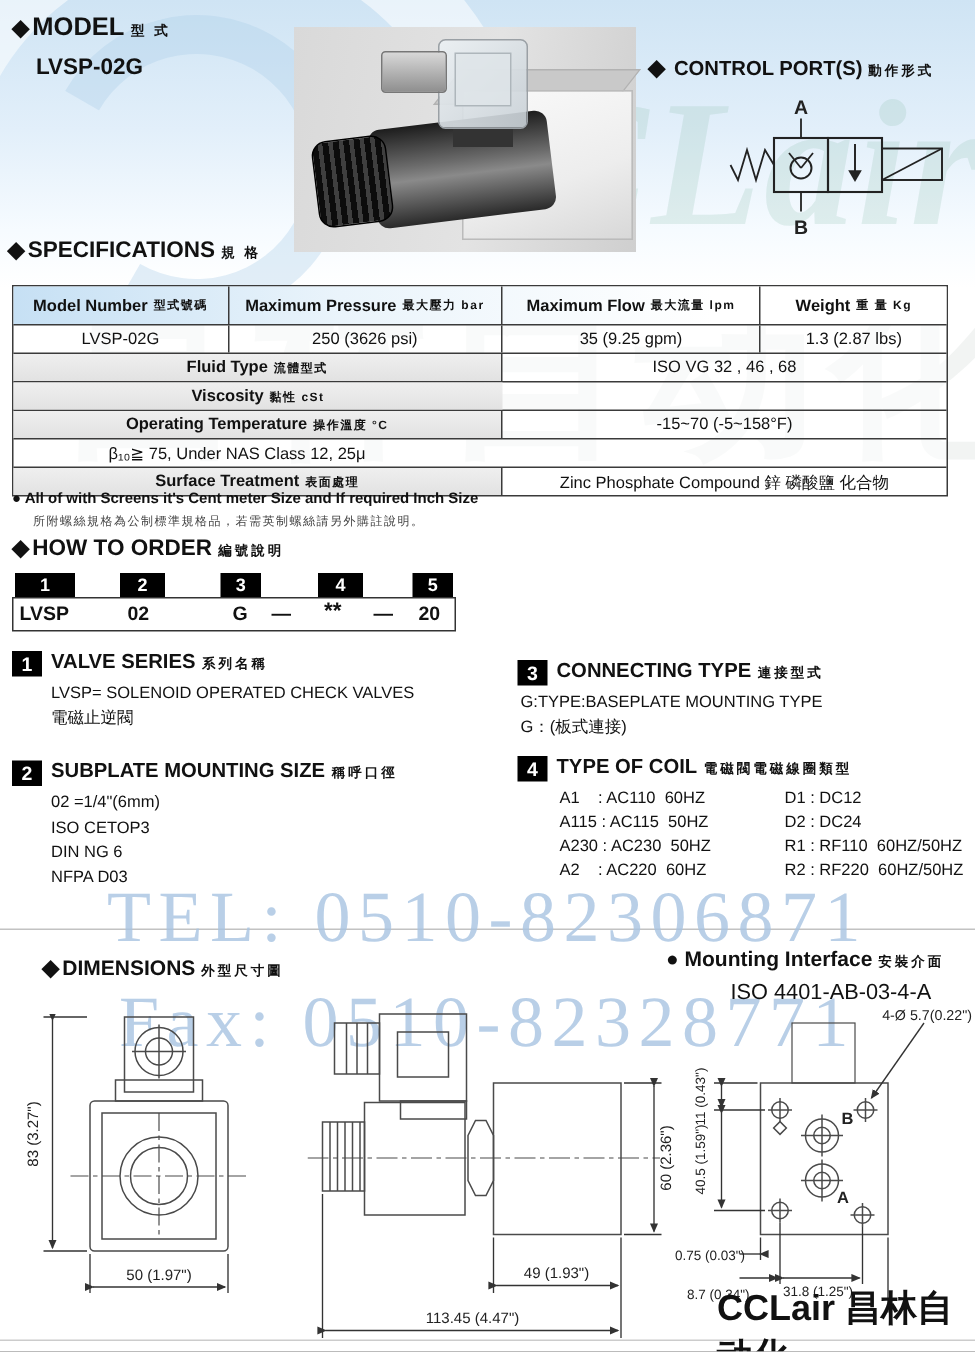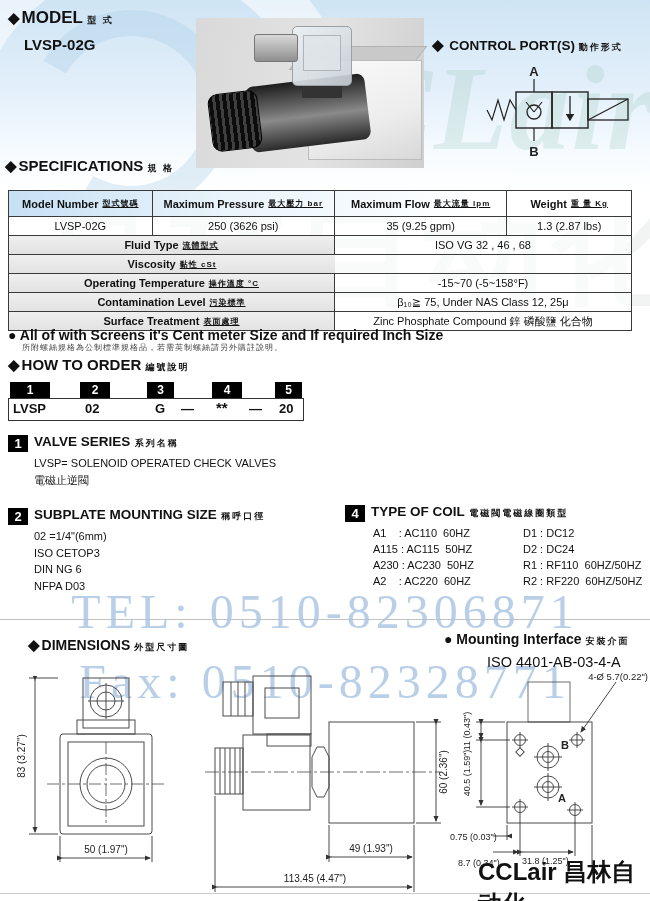--- a/index.html
+++ b/index.html
@@ -53,25 +53,25 @@
         box-sizing:border-box;background:rgba(255,255,255,0.55);}
   .srow{display:flex;border-top:1px solid #3a3a3a;}
   .srow:first-child{border-top:none;}
   .scell{box-sizing:border-box;border-left:1px solid #3a3a3a;display:flex;align-items:center;
          justify-content:center;text-align:center;padding:0 2px;}
   .scell:first-child{border-left:none;}
   .shead{height:25px;background:linear-gradient(90deg,#c6e0f4 0%,#eaf4fb 35%,#ffffff 75%);}
   .sdata{height:18px;}
   .lbl{background:linear-gradient(180deg,#efefef,#e2e2e2);}
   .en-b{font-weight:bold;font-size:11px;}
-  .cn-t{font-size:8px;font-weight:bold;margin-left:4px;letter-spacing:1px;text-decoration:underline;}
+  .cn-t{font-size:8px;font-weight:bold;margin-left:4px;letter-spacing:1px;}
   .val{font-size:11px;}
   .c0{width:143px;} .c1{width:183px;} .c2{width:173px;} .c3{width:125px;}
   .cL{width:326px;} .cR{width:298px;}
-  .note-en{position:absolute;left:8px;top:327px;font-size:14px;font-weight:bold;z-index:2;}
+  .note-en{position:absolute;left:8px;top:327px;font-size:10px;font-weight:bold;z-index:2;}
   .note-cn{position:absolute;left:22px;top:342px;font-size:8px;color:#444;z-index:2;letter-spacing:1px;}
   
   .order{position:absolute;left:8px;top:382px;width:296px;height:40px;z-index:2;}
   .obox{position:absolute;top:0;height:16px;background:#000;color:#fff;font-weight:bold;
         font-size:12px;text-align:center;line-height:16px;}
   .ocode{position:absolute;left:0;top:16px;width:294px;height:21px;border:1px solid #333;
          background:#fff;}
   .ocode span{position:absolute;top:2px;font-weight:bold;font-size:13px;}
   
   .sec{position:absolute;z-index:2;}
@@ -192,24 +192,20 @@
         </div>
     </div>
     <div class="srow sdata">
       <div class="scell cL lbl">
           <span class="en-b">Operating Temperature</span>
           <span class="cn-t">操作溫度  °C</span>
         </div>
       <div class="scell cR val">-15~70 (-5~158°F)</div>
     </div>
     <div class="srow sdata">
-      <div class="scell cL lbl">
-          <span class="en-b">Contamination Level</span>
-          <span class="cn-t">污染標準</span>
-        </div>
       <div class="scell cR val">β₁₀≧ 75, Under NAS Class 12, 25μ</div>
     </div>
     <div class="srow sdata">
       <div class="scell cL lbl">
           <span class="en-b">Surface Treatment</span>
           <span class="cn-t">表面處理</span>
         </div>
       <div class="scell cR val">Zinc Phosphate Compound 鋅 磷酸鹽 化合物</div>
     </div>
   </div>
@@ -248,20 +244,26 @@
 
   <div class="sec" style="left:8px;top:505px;width:330px;">
     <span class="badge">2</span><span class="sec-title">SUBPLATE MOUNTING SIZE</span>
     <span class="cn-small">稱呼口徑</span>
     <div class="sec-body">02 =1/4"(6mm)
       ISO CETOP3
       DIN NG 6
       NFPA D03</div>
   </div>
 
+  <div class="sec" style="left:345px;top:438px;width:300px;">
+    <span class="badge">3</span><span class="sec-title">CONNECTING TYPE</span>
+    <span class="cn-small">連接型式</span>
+    <div class="sec-body" style="margin-left:2px;">G:TYPE:BASEPLATE MOUNTING TYPE
+G：(板式連接)</div>
+  </div>
 
   <div class="sec" style="left:345px;top:502px;width:300px;">
     <span class="badge">4</span><span class="sec-title">TYPE OF COIL</span>
     <span class="cn-small">電磁閥電磁線圈類型</span>
     <div class="coil-grid">
       <div class="crow">
           <span class="cc1">A1    : AC110  60HZ</span>
           <span class="cc2">D1 : DC12</span>
         </div>
       <div class="crow">

